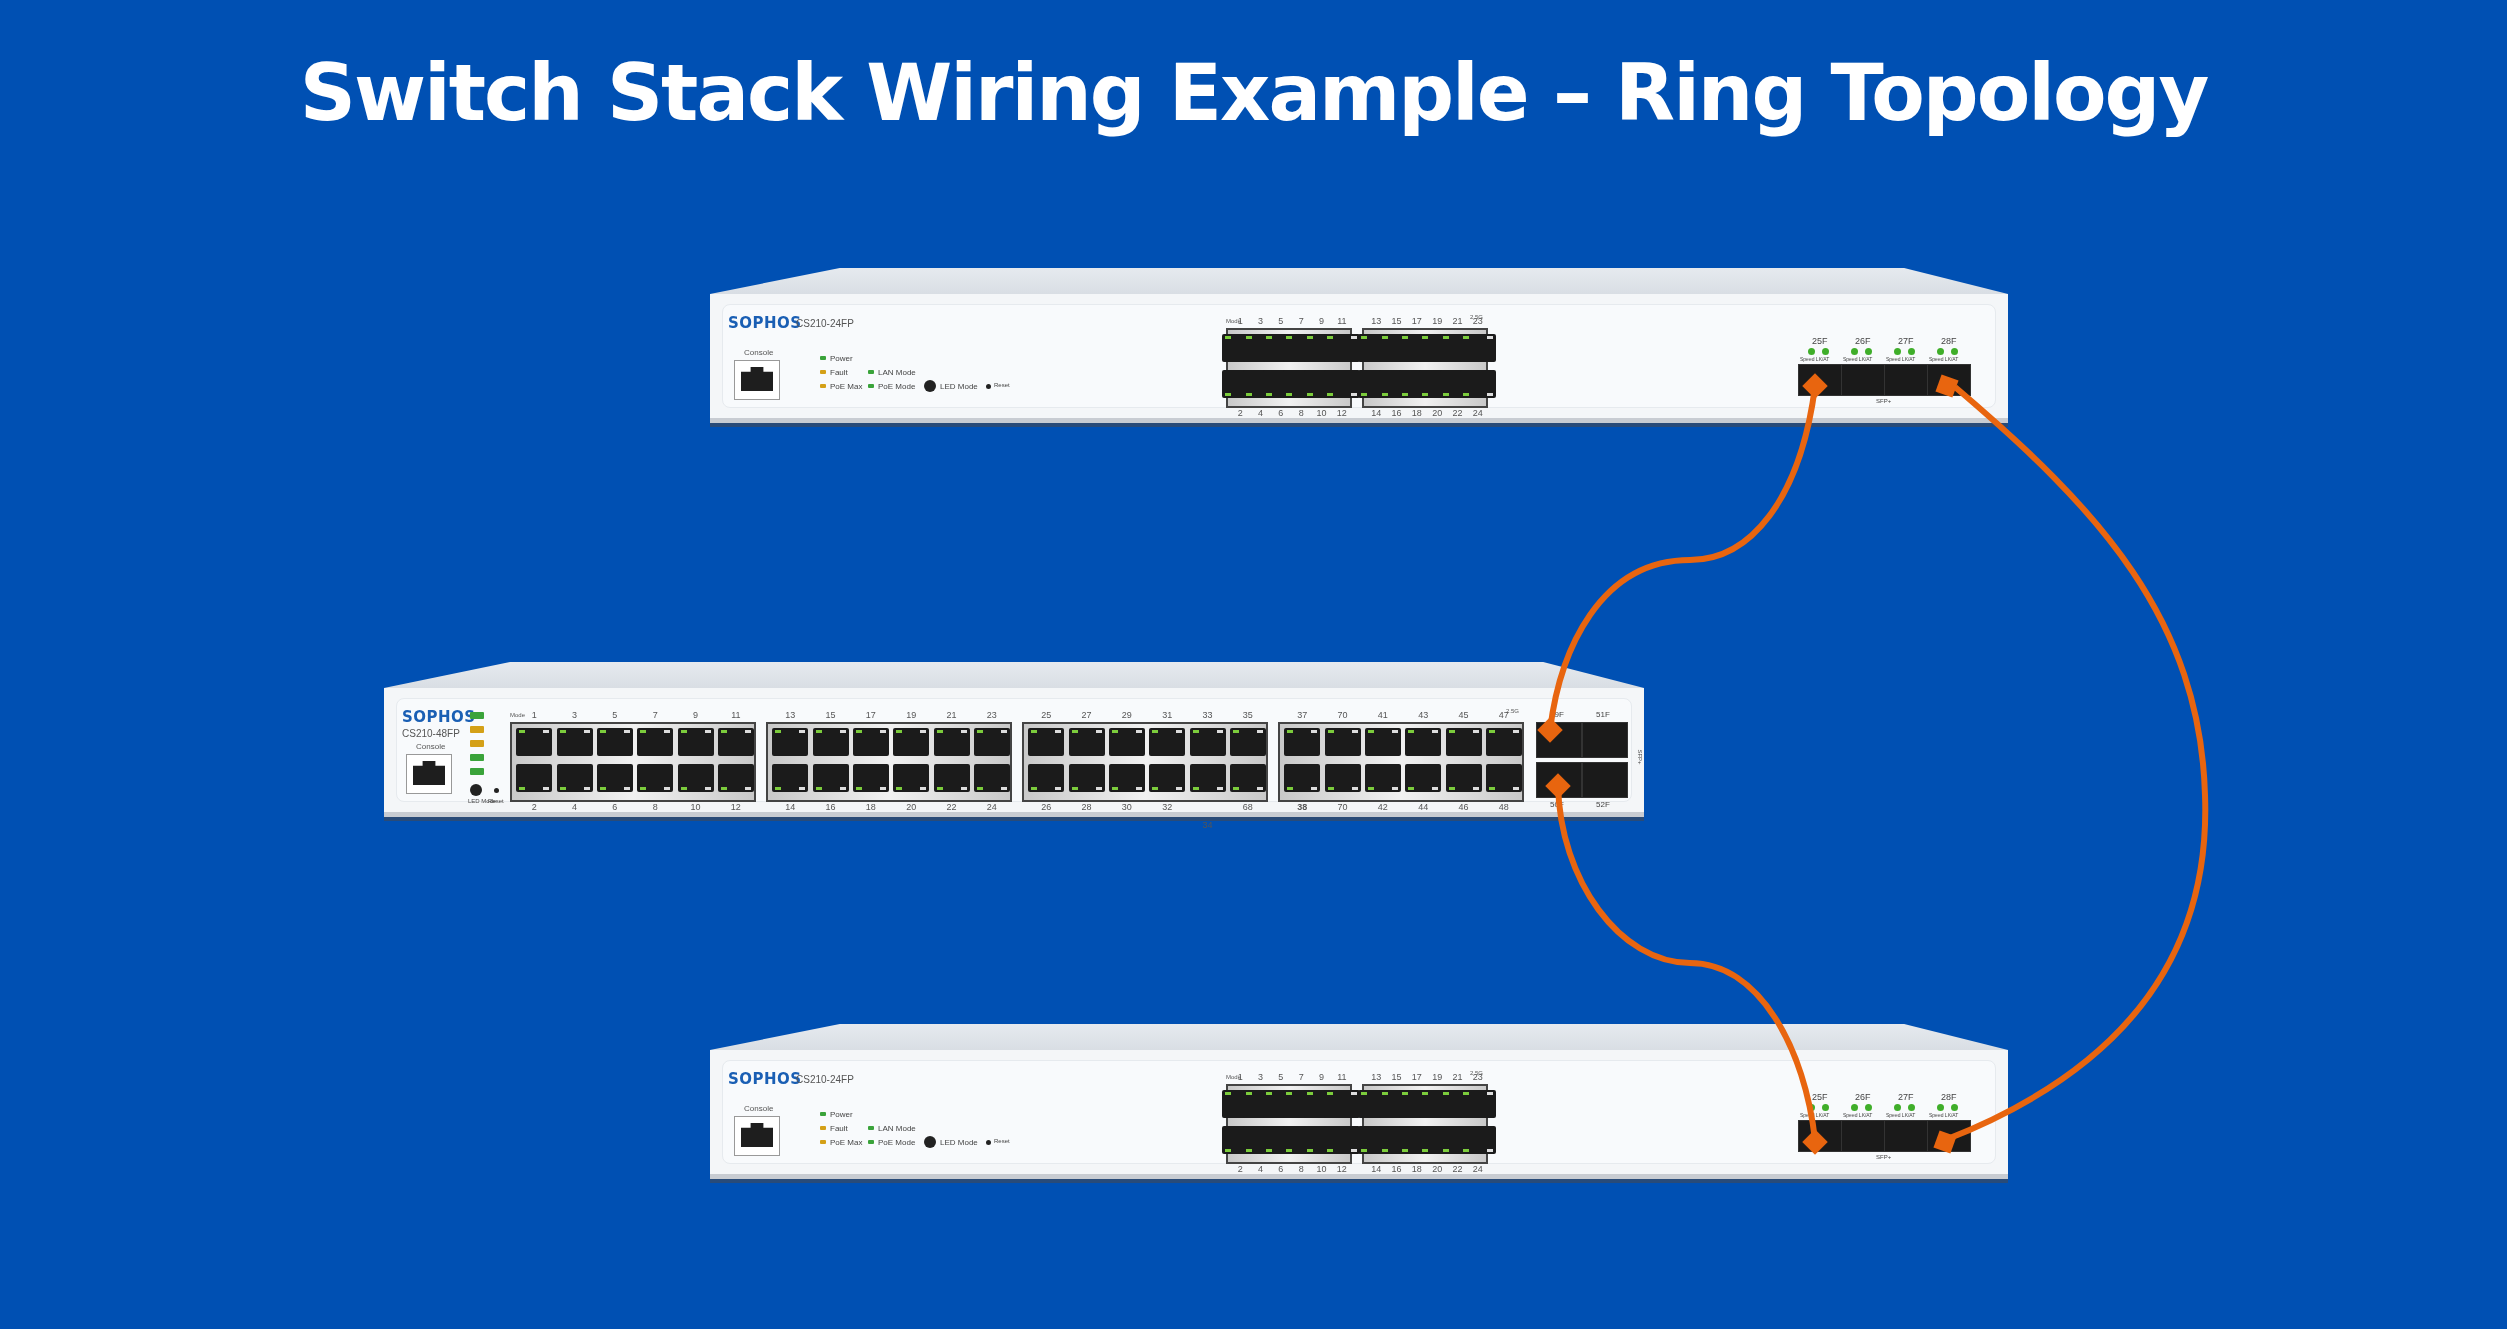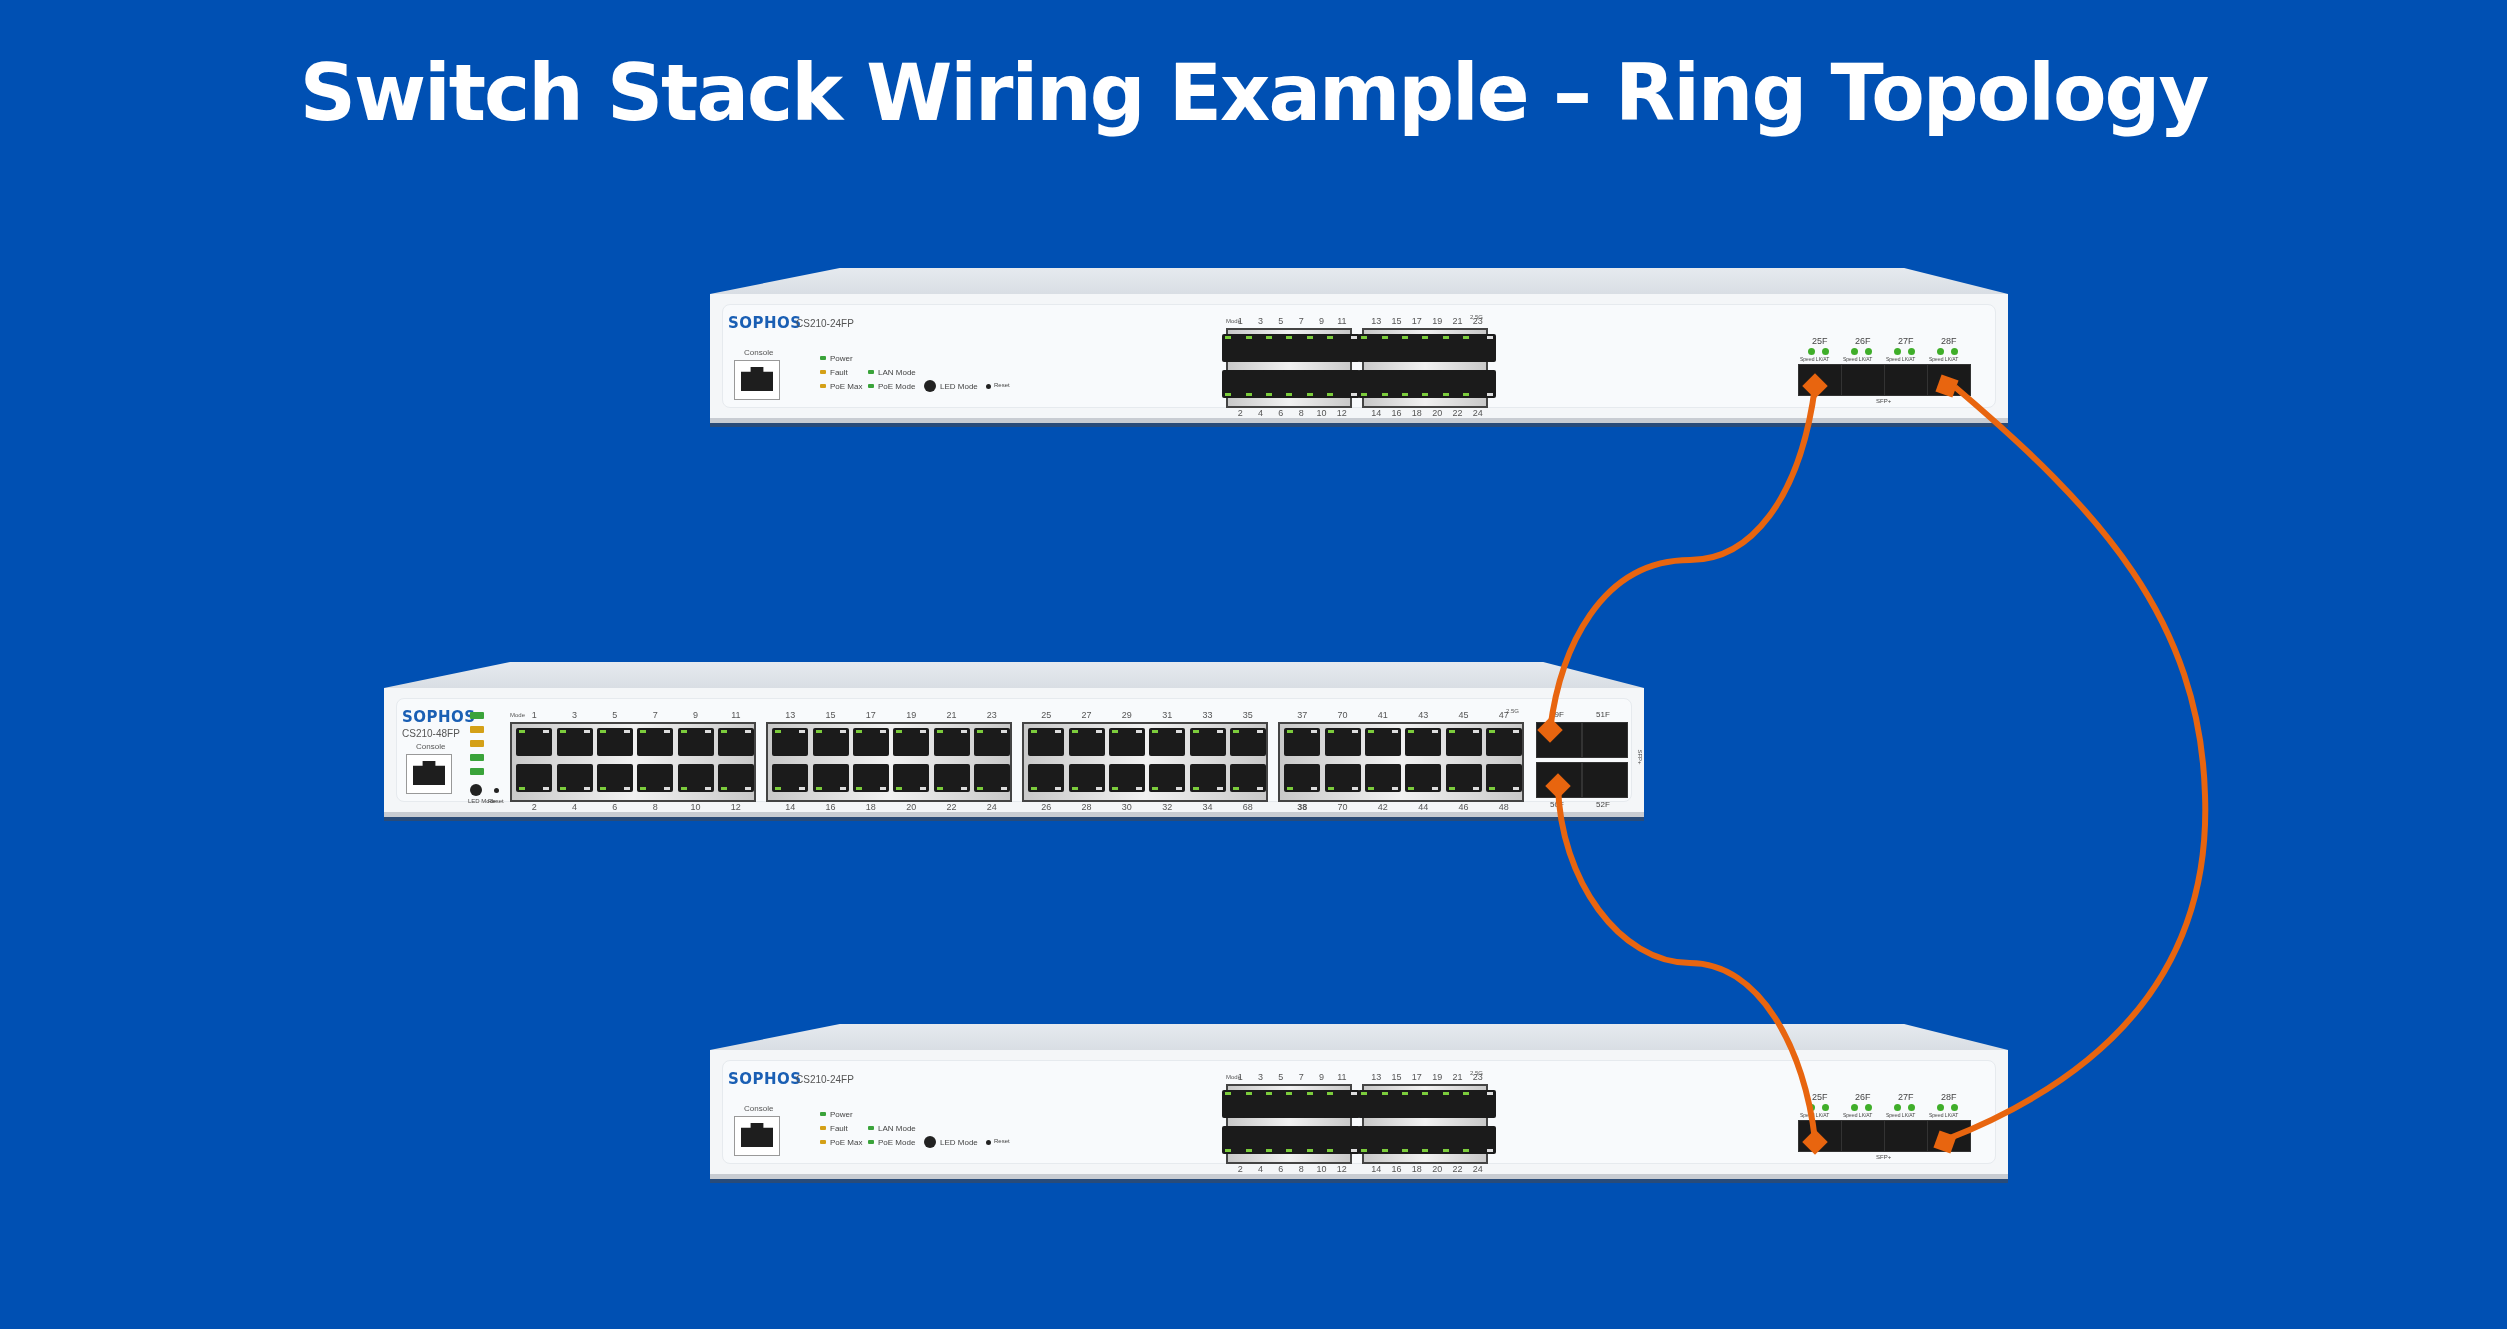--- a/index.html
+++ b/index.html
@@ -218,21 +218,21 @@
         </div>
         <div class="pnum" style="left: 644.167px; top: 22px;">25</div>
         <div class="pnum" style="left: 644.167px; top: 114px;">26</div>
         <div class="pnum" style="left: 684.5px; top: 22px;">27</div>
         <div class="pnum" style="left: 684.5px; top: 114px;">28</div>
         <div class="pnum" style="left: 724.833px; top: 22px;">29</div>
         <div class="pnum" style="left: 724.833px; top: 114px;">30</div>
         <div class="pnum" style="left: 765.167px; top: 22px;">31</div>
         <div class="pnum" style="left: 765.167px; top: 114px;">32</div>
         <div class="pnum" style="left: 805.5px; top: 22px;">33</div>
-        <div class="pnum" style="left: 805.5px; top: 114px;">34</div>
+        <div class="pnum" style="left: 805.5px; top: 132px;">34</div>
         <div class="pnum" style="left: 845.833px; top: 22px;">35</div>
         <div class="pnum" style="left: 845.833px; top: 114px;">68</div>
         <div class="portblock" style="left: 894px; top: 34px; width: 242px; height: 76px;">
           <div class="port" style="left: 4.16667px; top: 4px;"></div>
           <div class="port" style="left: 4.16667px; top: 40px; transform: scaleY(-1);"></div>
           <div class="port" style="left: 44.5px; top: 4px;"></div>
           <div class="port" style="left: 44.5px; top: 40px; transform: scaleY(-1);"></div>
           <div class="port" style="left: 84.8333px; top: 4px;"></div>
           <div class="port" style="left: 84.8333px; top: 40px; transform: scaleY(-1);"></div>
           <div class="port" style="left: 125.167px; top: 4px;"></div>

